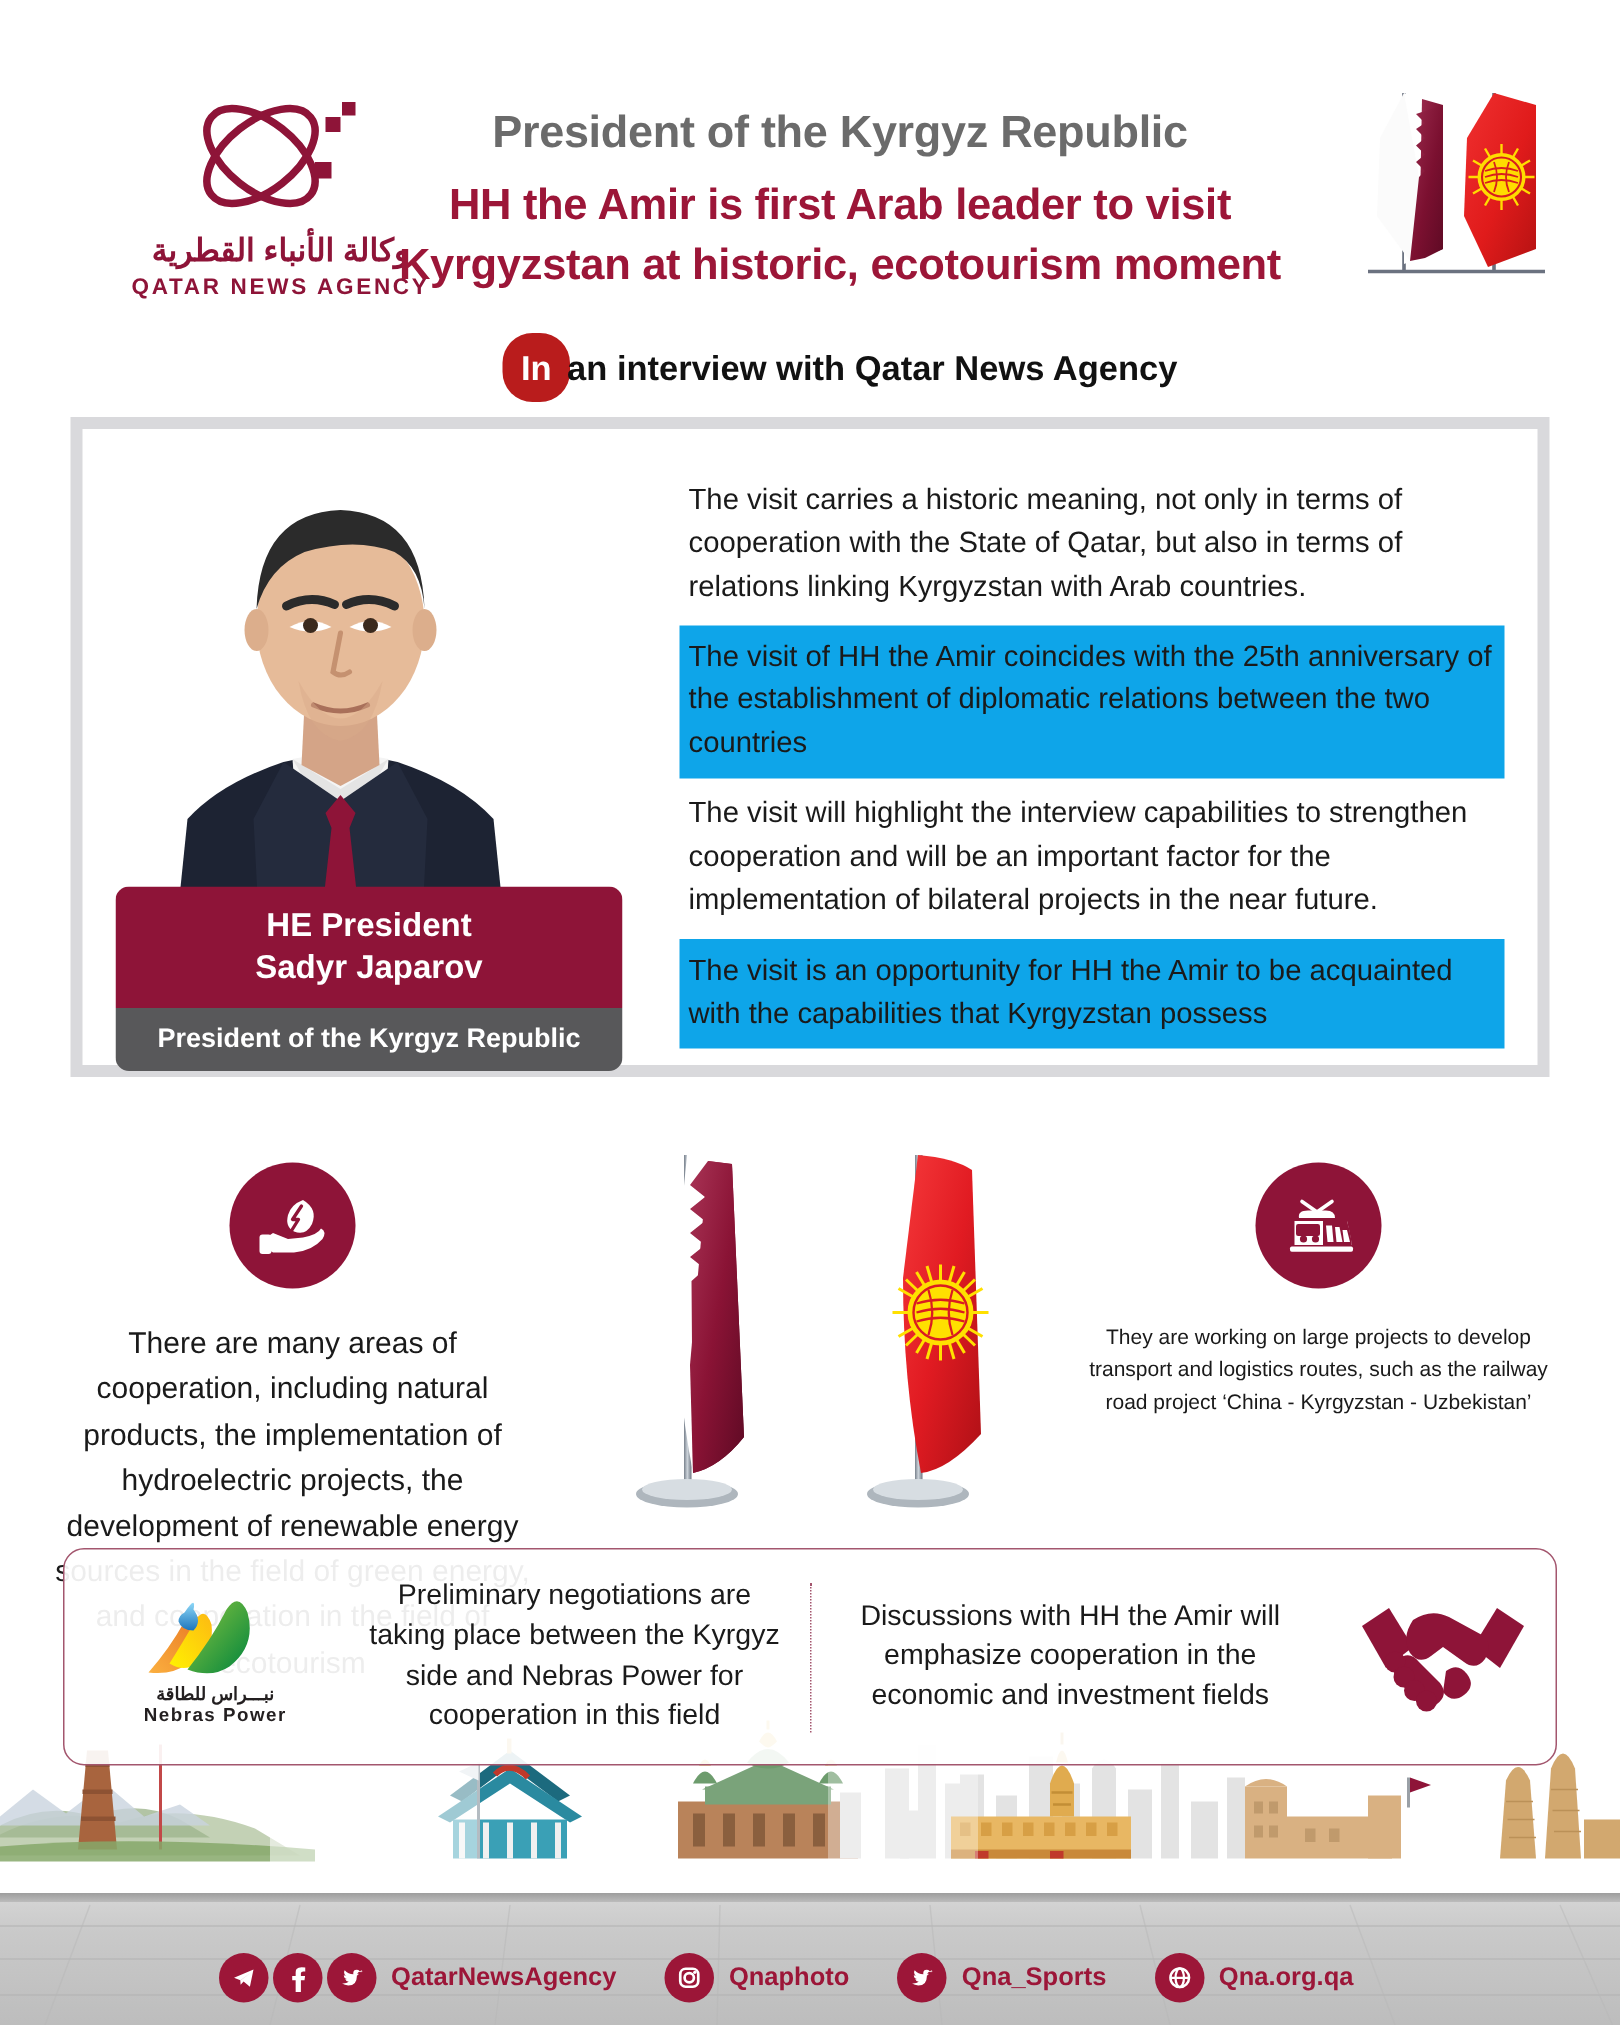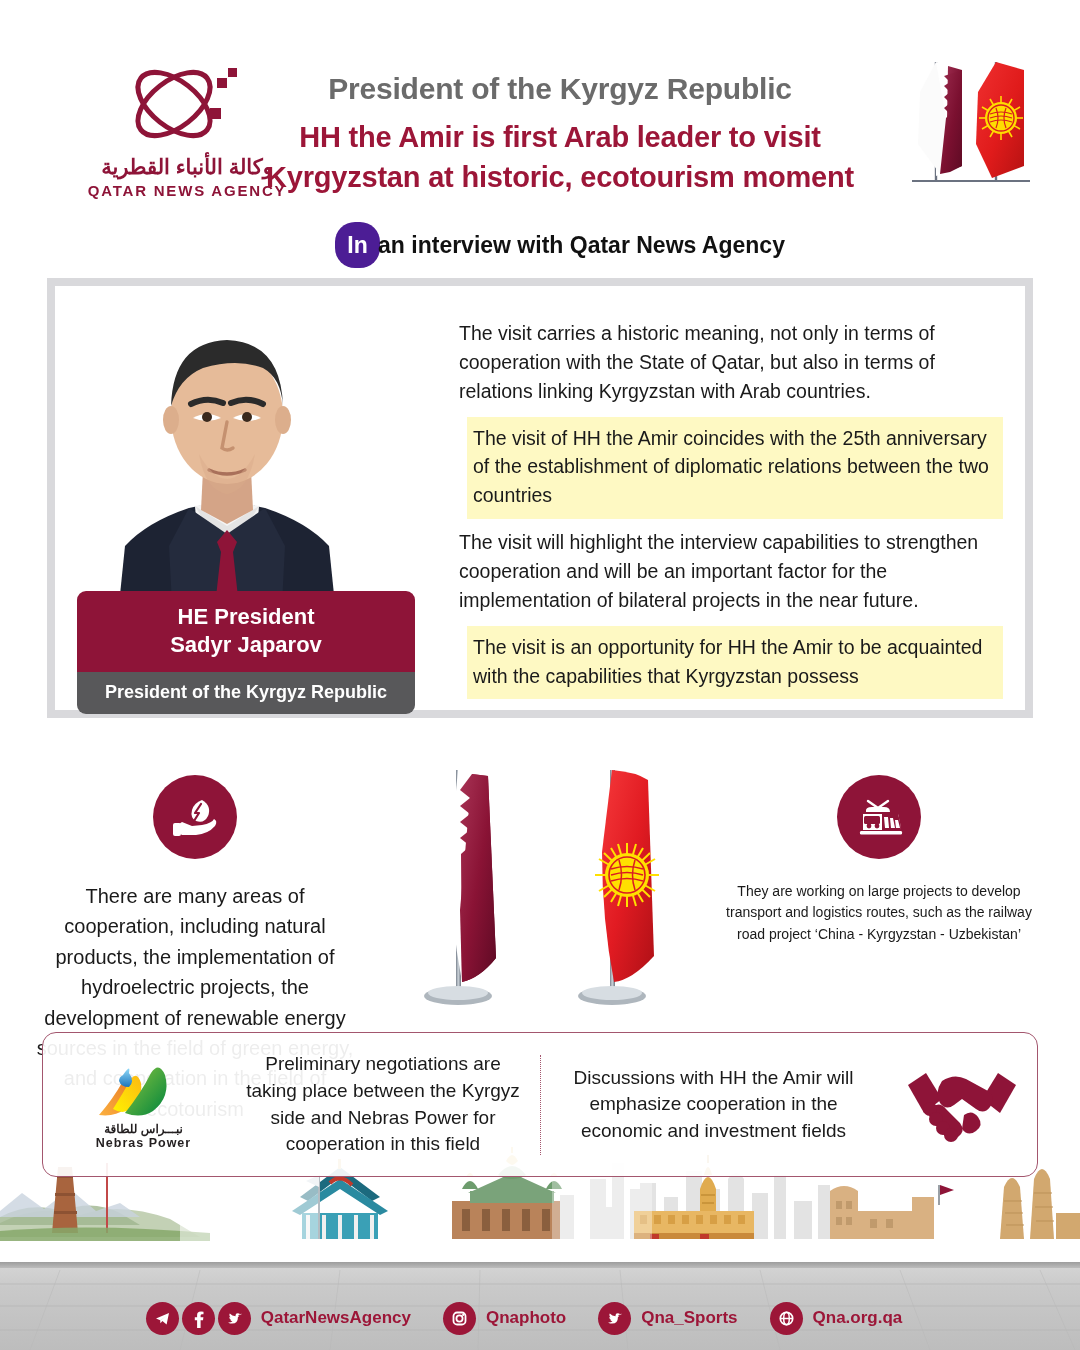--- a/index.html
+++ b/index.html
@@ -33,21 +33,21 @@
   .headline {
     color:#9C1638; font-size:29px; font-weight:bold; line-height:1.38;
     letter-spacing:-0.2px;
   }
 
   .interview-row {
     position:absolute; left:250px; top:222px; width:620px;
     display:flex; align-items:center; justify-content:center;
   }
   .in-badge {
-    background:#4c1d95; color:#fff; font-size:23px; font-weight:bold;
+    background:#b91c1c; color:#fff; font-size:23px; font-weight:bold;
     width:45px; height:46px; border-radius:20px;
     display:flex; align-items:center; justify-content:center;
   }
   .interview-text {
     font-size:23px; font-weight:bold; color:#111; margin-left:-2px;
   }
 
   .header-flags { position:absolute; right:20px; top:48px; width:160px; height:150px; }
 
   
@@ -71,21 +71,21 @@
   .nameplate .bottom {
     background:#58585a; color:#fff; text-align:center;
     padding:10px 8px 11px; font-size:18px; font-weight:bold;
   }
 
   .quotes { flex:1; padding:26px 22px 0 18px; }
   .qline {
     font-size:19.5px; color:#1a1a1a; line-height:1.48; padding:7px 6px 9px;
     margin-bottom:2px;
   }
-  .qline.shaded { background:#fef9c3;margin-left:14px; }
+  .qline.shaded { background:#0ea5e9; }
 
   
   .mid { position:absolute; left:0; top:760px; width:1080px; height:280px; }
   .mid-col { position:absolute; text-align:center; }
   .mid-left { left:35px; top:15px; width:320px; }
   .mid-right { left:718px; top:15px; width:322px; }
   .circle-icon {
     width:84px; height:84px; border-radius:50%; background:#8E1438;
     margin:0 auto 22px; display:flex; align-items:center; justify-content:center;
   }

